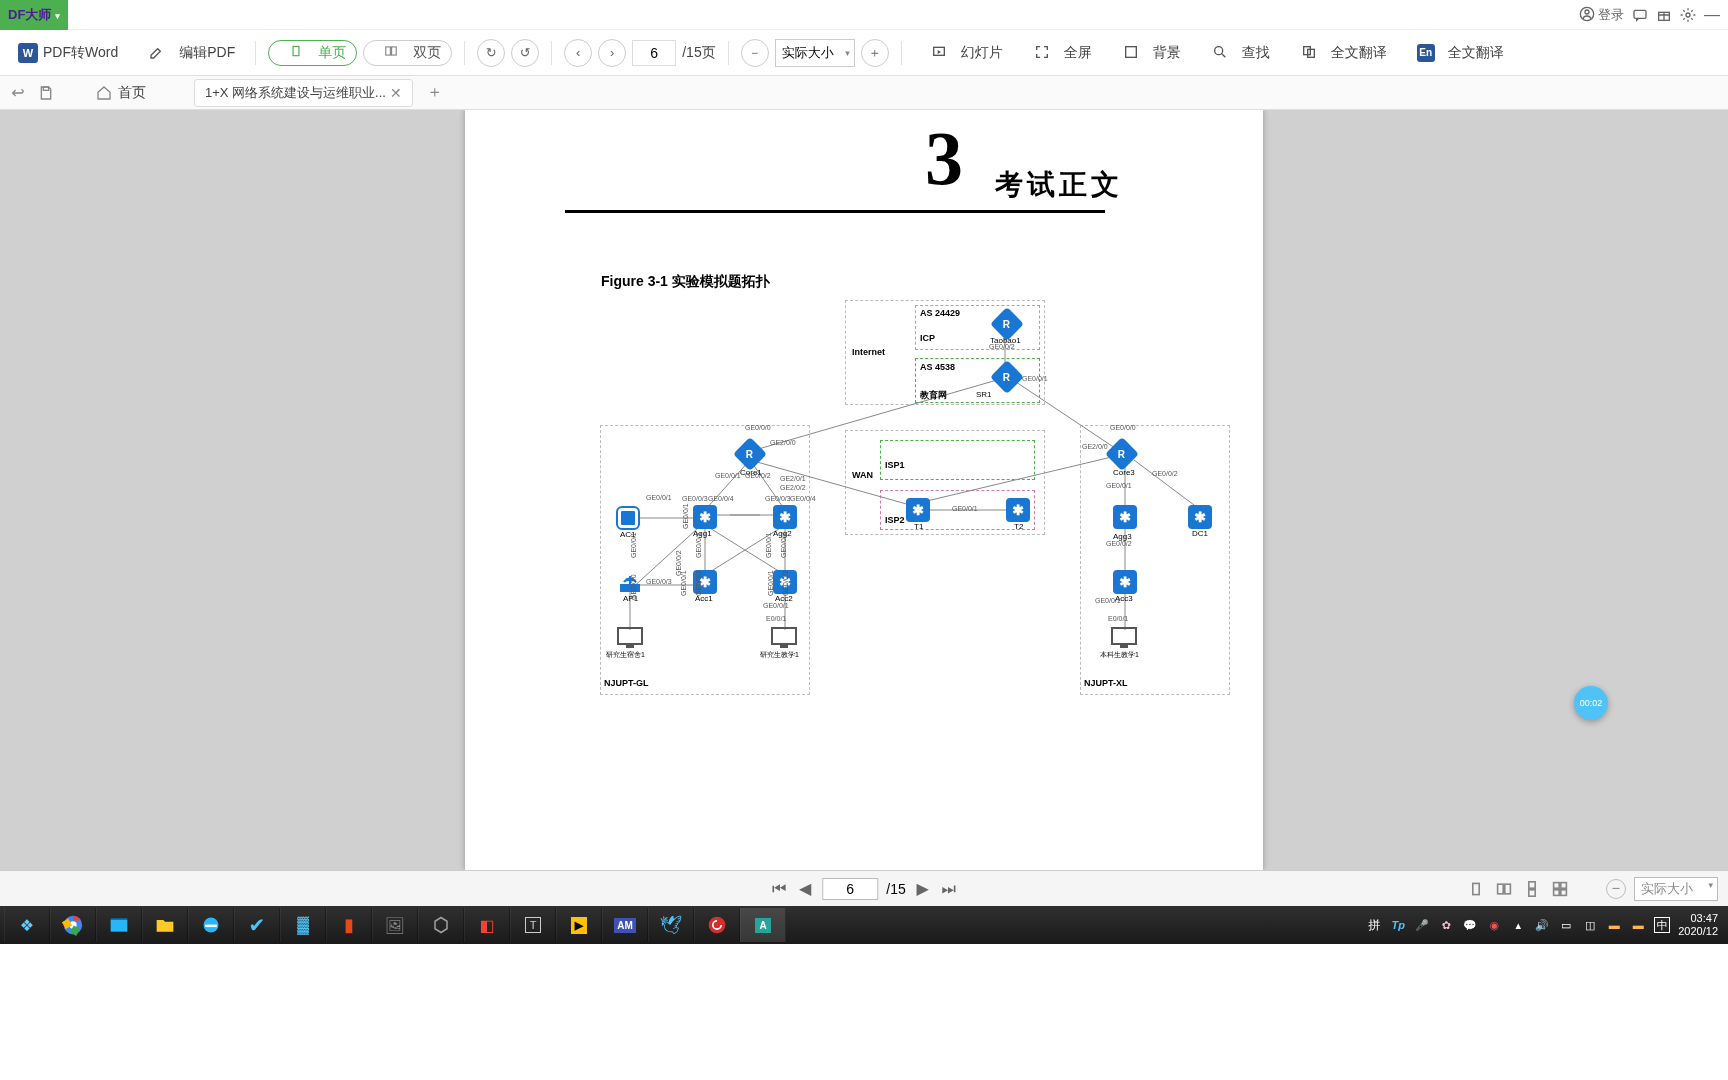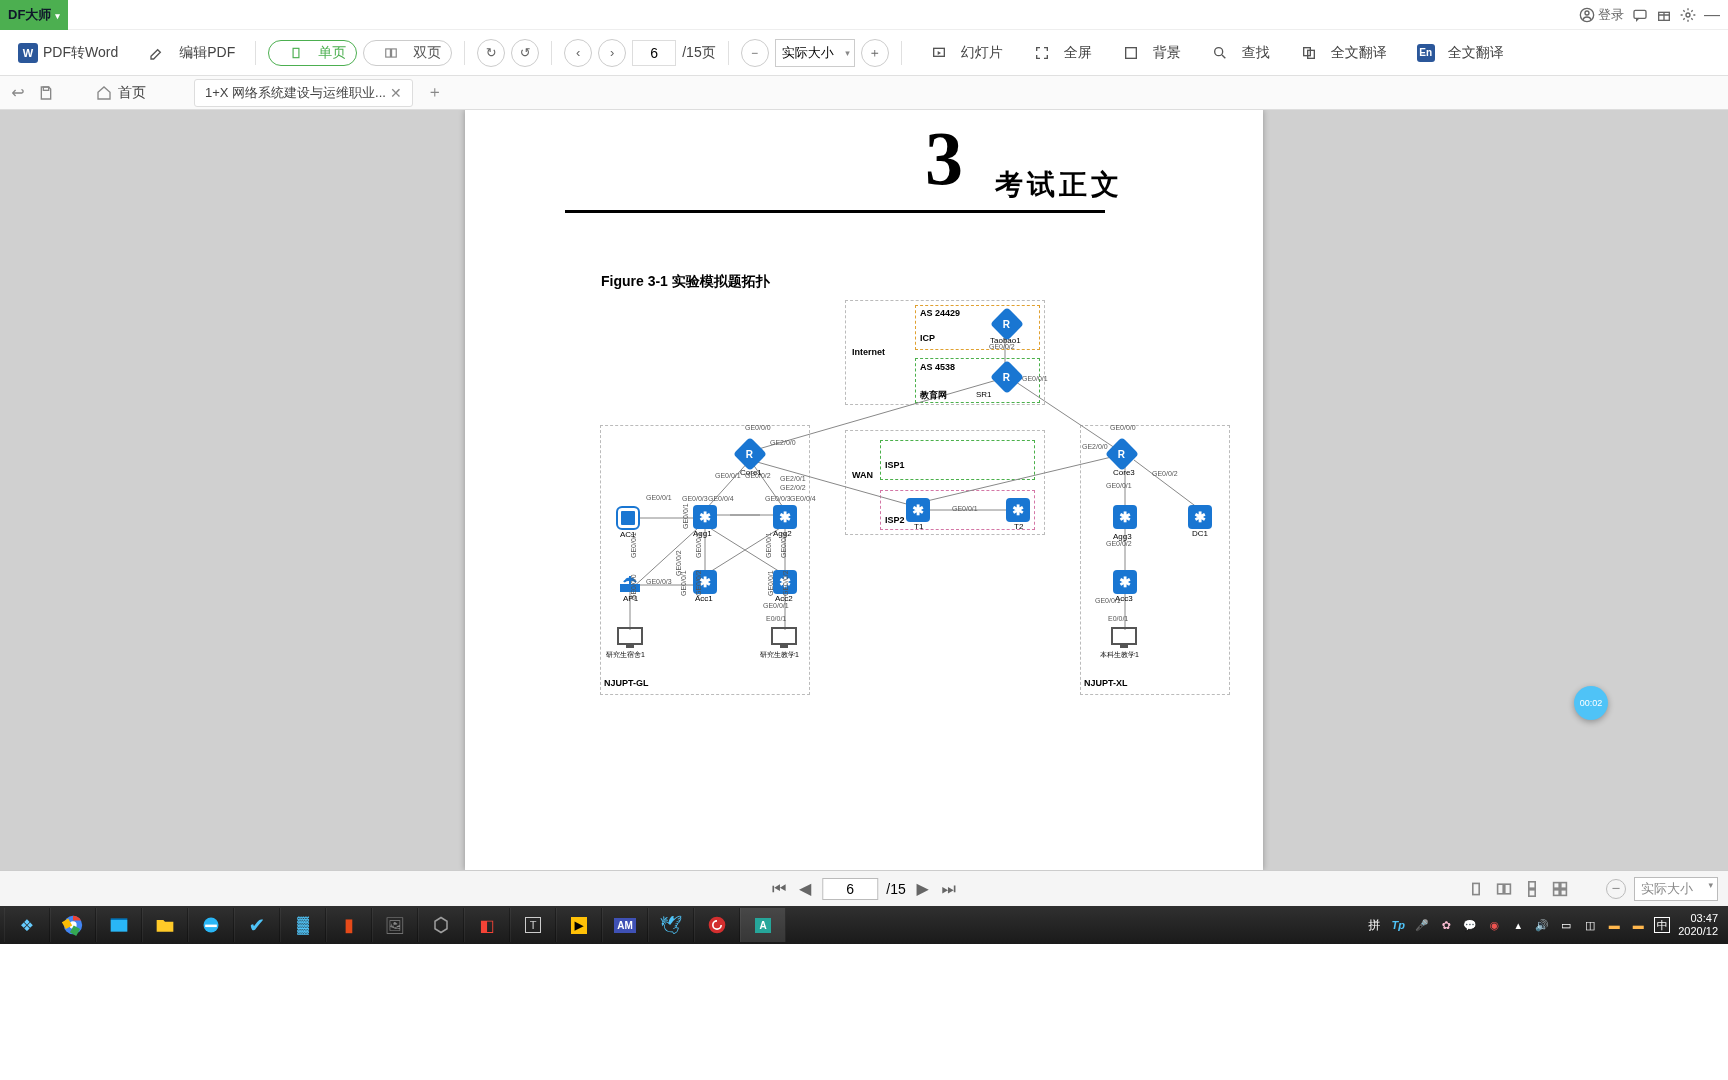--- a/index.html
+++ b/index.html
@@ -1,40 +1,40 @@
 <!DOCTYPE html>
 <html><head>
 <meta charset="utf-8">
 <style>
 * { margin:0; padding:0; box-sizing:border-box; font-family:"Microsoft YaHei",Arial,sans-serif; }
 body { width:1728px; height:1080px; overflow:hidden; background:#fff; position:relative; }
 
 
 .titlebar { height:30px; background:#fff; display:flex; align-items:center; border-bottom:1px solid #eee; }
-.app-badge { background:#4caf50; color:#0f172a; padding:0 8px; height:30px; line-height:30px; font-size:13px; font-weight:bold; position:relative; }
+.app-badge { background:#4caf50; color:#4c1d95; padding:0 8px; height:30px; line-height:30px; font-size:13px; font-weight:bold; position:relative; }
 .app-badge::after { content:"▾"; font-size:9px; margin-left:4px; color:#fff; }
 .main-tabs { display:flex; }
 .main-tab { padding:0 18px; height:30px; line-height:30px; font-size:14px; color:#444; cursor:pointer; }
 .main-tab.active { color:#4caf50; border-bottom:2px solid #4caf50; }
 .titlebar-right { margin-left:auto; display:flex; align-items:center; gap:8px; padding-right:8px; color:#666; }
-.tbr-item { display:flex; align-items:center; gap:3px; font-size:13px; cursor:pointer; }
+.tbr-item { display:flex; gap:3px; font-size:13px; cursor:pointer; }
 .icon-sm { width:16px; height:16px; display:inline-flex; align-items:center; justify-content:center; }
 
 
 .toolbar { height:46px; background:#fff; display:flex; align-items:center; padding:0 10px; border-bottom:1px solid #e0e0e0; gap:6px; }
 .tbtn { display:flex; align-items:center; gap:5px; padding:4px 8px; font-size:14px; color:#444; border-radius:4px; cursor:pointer; }
 .tbtn.pill { border:1px solid #4caf50; color:#4caf50; border-radius:14px; padding:3px 10px; }
 .tbtn.pill-gray { border:1px solid #ccc; color:#555; border-radius:14px; padding:3px 10px; }
 .tbar-sep { width:1px; height:24px; background:#e0e0e0; margin:0 6px; }
 .circ-btn { width:28px; height:28px; border:1px solid #ccc; border-radius:50%; display:flex; align-items:center; justify-content:center; cursor:pointer; color:#666; font-size:13px; }
 .page-in { width:44px; height:26px; border:1px solid #ddd; text-align:center; font-size:14px; }
 .page-total { font-size:14px; color:#444; }
 .zoom-sel { height:28px; border:1px solid #ccc; padding:0 20px 0 6px; font-size:13px; position:relative; display:flex; align-items:center; cursor:pointer; }
 .zoom-sel::after { content:"▾"; position:absolute; right:4px; font-size:9px; color:#888; }
-.ticon { width:34px; height:18px; display:inline-flex; align-items:center; justify-content:center; }
+.ticon { width:34px; height:18px; display:inline-flex; align-items:flex-start; justify-content:center; }
 .wbadge { background:#2b579a; color:#fff; width:20px; height:20px; border-radius:3px; display:flex; align-items:center; justify-content:center; font-size:11px; font-weight:bold; }
 
 
 .doctabs { height:34px; display:flex; align-items:center; padding-left:6px; background:#fafafa; border-bottom:1px solid #ddd; gap:4px; }
 .qbtn { width:24px; height:24px; display:flex; align-items:center; justify-content:center; color:#888; cursor:pointer; border:1px solid transparent; border-radius:3px; }
 .hometab { display:flex; align-items:center; gap:6px; padding:0 14px; font-size:14px; color:#444; cursor:pointer; }
 .dtab { display:flex; align-items:center; padding:0 10px; height:28px; background:#fff; border:1px solid #ddd; border-radius:3px; font-size:13px; color:#444; cursor:pointer; margin-left:30px; }
 .dtab .x { color:#888; font-size:14px; margin-left:4px; }
 .newtab { width:24px; height:24px; display:flex; align-items:center; justify-content:center; color:#888; font-size:16px; cursor:pointer; margin-left:6px; }
 

